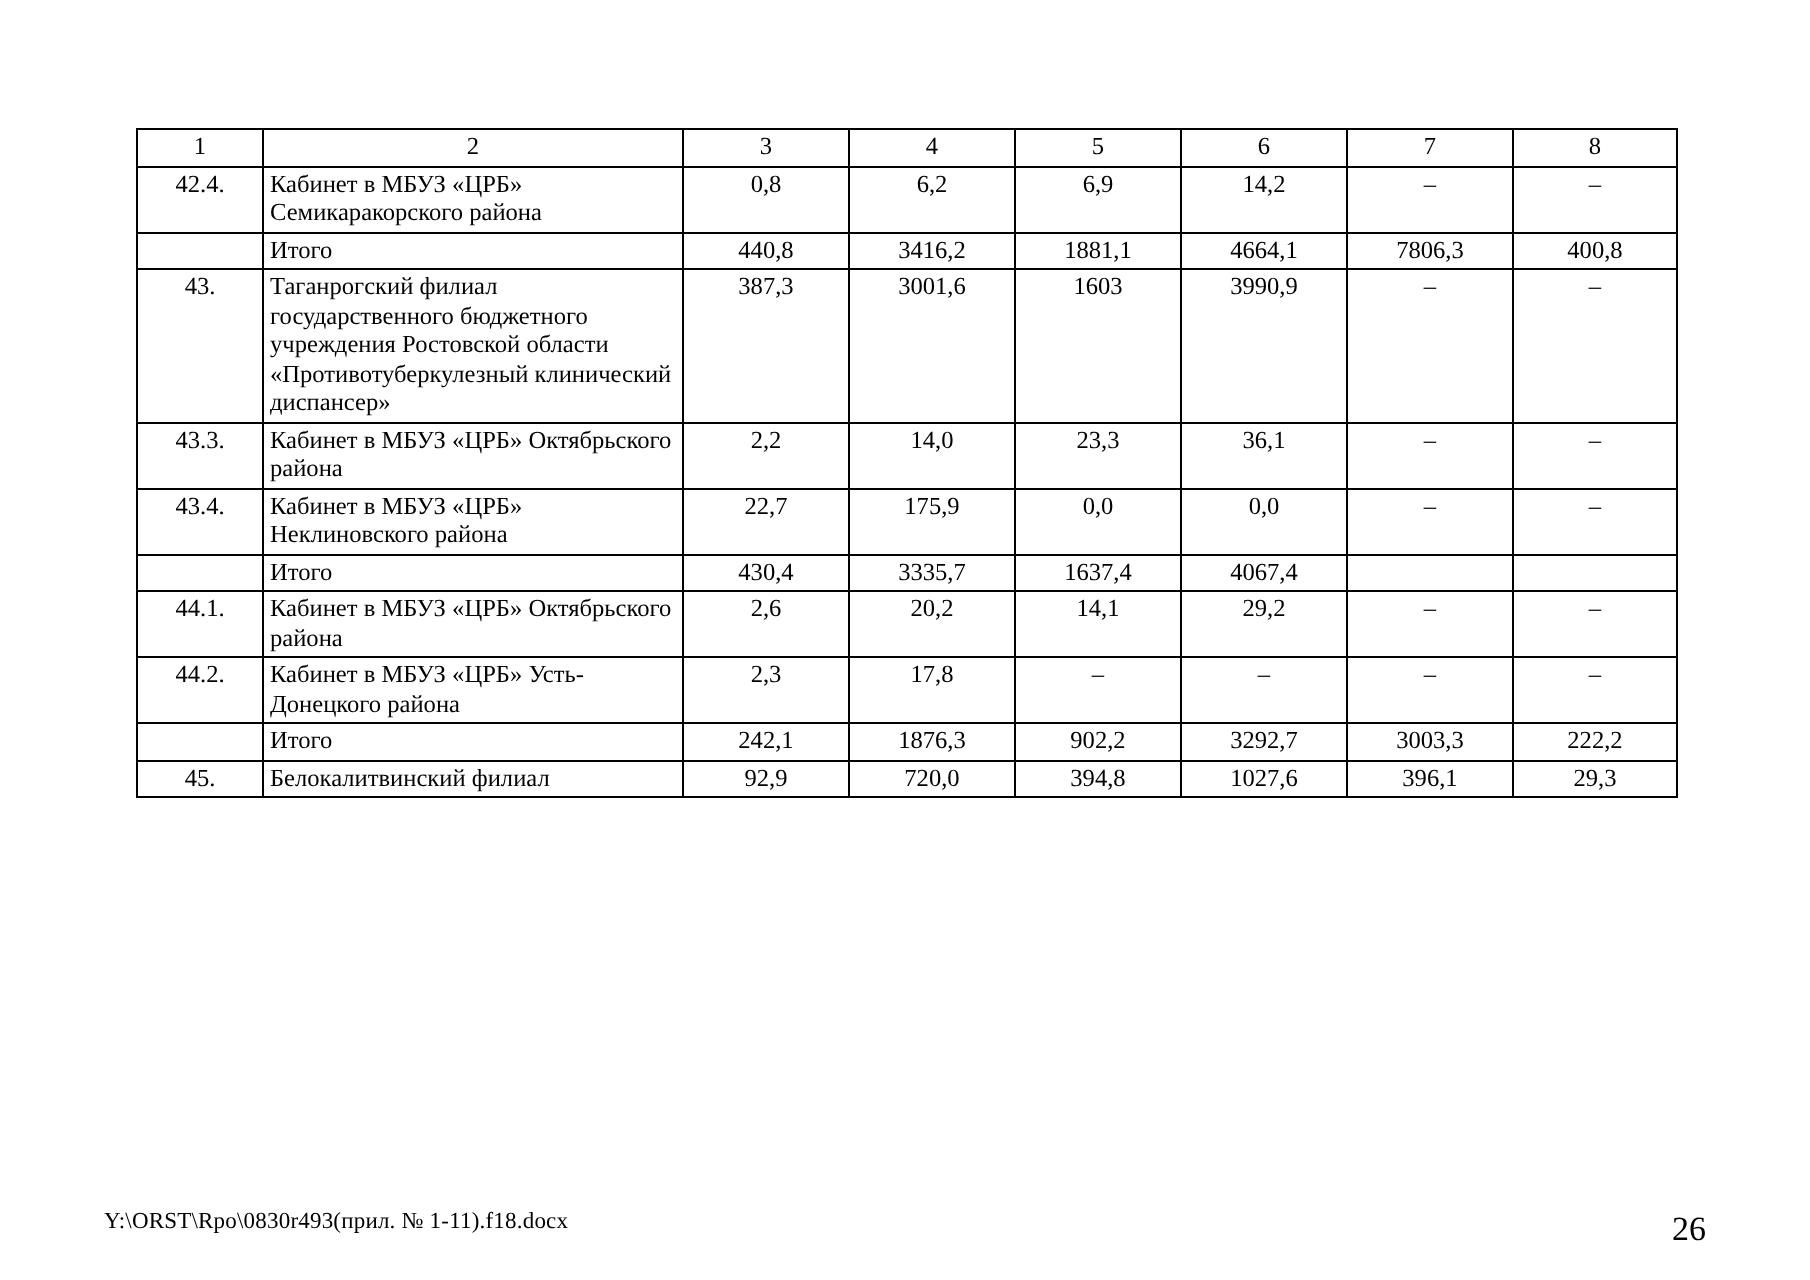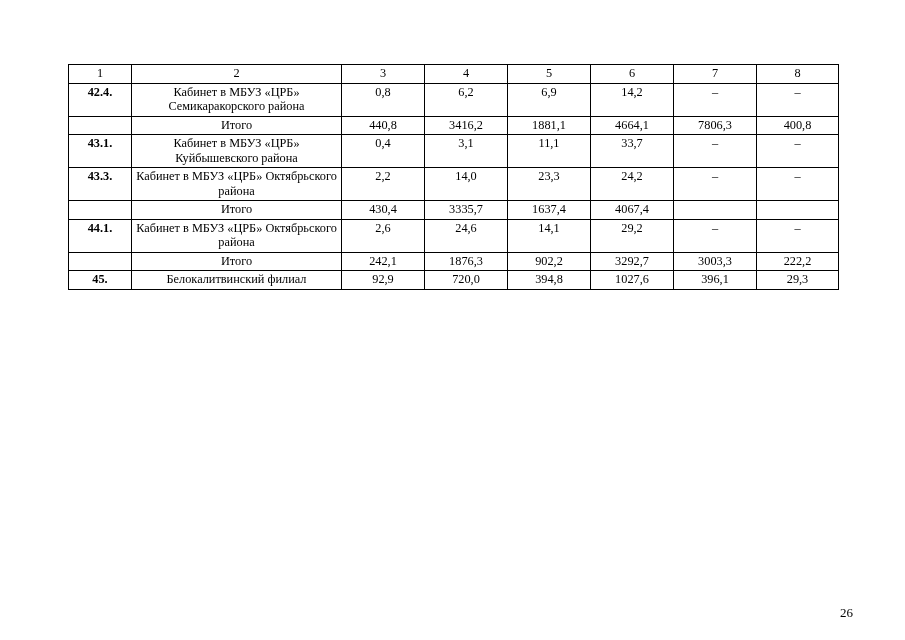--- a/index.html
+++ b/index.html
@@ -39,39 +39,39 @@
   col.c1 { width: 63px; }
   col.c2 { width: 210px; }
   col.c3 { width: 83px; }
   col.c4 { width: 83px; }
   col.c5 { width: 83px; }
   col.c6 { width: 83px; }
   col.c7 { width: 83px; }
   col.c8 { width: 82px; }
 
   .num-head { text-align: center; }
-  .cell-idx { text-align: center; font-weight: bold; }
-  .cell-name { text-align: center; }
+  .cell-idx { text-align: center; }
+  .cell-name { text-align: left; }
   .cell-val { text-align: center; }
 
   .footer {
     position: absolute;
     left: 52px;
     top: 605px;
     font-family: "Liberation Serif", serif;
     font-size: 11.5px;
     color: #000000;
     letter-spacing: 0.1px;
   }
   .pagenum {
     position: absolute;
     right: 52px;
     top: 605px;
     font-family: "Liberation Serif", serif;
-    font-size: 13px;
+    font-size: 17px;
     color: #000000;
   }
 </style>
 </head>
 <body>
 
 <div class="page">
 
   <table class="doc-table">
     <colgroup>
@@ -111,68 +111,88 @@
         <td class="cell-idx"></td>
         <td class="cell-name">Итого</td>
         <td class="cell-val">440,8</td>
         <td class="cell-val">3416,2</td>
         <td class="cell-val">1881,1</td>
         <td class="cell-val">4664,1</td>
         <td class="cell-val">7806,3</td>
         <td class="cell-val">400,8</td>
       </tr>
 
-
-      <tr>
-        <td class="cell-idx">43.1.</td>
-        <td class="cell-name">Кабинет в МБУЗ «ЦРБ» Куйбышевского района</td>
-        <td class="cell-val">0,4</td>
-        <td class="cell-val">3,1</td>
-        <td class="cell-val">11,1</td>
-        <td class="cell-val">33,7</td>
-        <td class="cell-val">–</td>
-        <td class="cell-val">–</td>
-      </tr>
+      <tr>
+        <td class="cell-idx">43.</td>
+        <td class="cell-name">Таганрогский филиал государственного бюджетного учреждения Ростовской области «Противотуберкулезный клинический диспансер»</td>
+        <td class="cell-val">387,3</td>
+        <td class="cell-val">3001,6</td>
+        <td class="cell-val">1603</td>
+        <td class="cell-val">3990,9</td>
+        <td class="cell-val">–</td>
+        <td class="cell-val">–</td>
+      </tr>
+
 
 
       <tr>
         <td class="cell-idx">43.3.</td>
         <td class="cell-name">Кабинет в МБУЗ «ЦРБ» Октябрьского района</td>
         <td class="cell-val">2,2</td>
         <td class="cell-val">14,0</td>
         <td class="cell-val">23,3</td>
-        <td class="cell-val">24,2</td>
-        <td class="cell-val">–</td>
-        <td class="cell-val">–</td>
-      </tr>
-
+        <td class="cell-val">36,1</td>
+        <td class="cell-val">–</td>
+        <td class="cell-val">–</td>
+      </tr>
+
+      <tr>
+        <td class="cell-idx">43.4.</td>
+        <td class="cell-name">Кабинет в МБУЗ «ЦРБ» Неклиновского района</td>
+        <td class="cell-val">22,7</td>
+        <td class="cell-val">175,9</td>
+        <td class="cell-val">0,0</td>
+        <td class="cell-val">0,0</td>
+        <td class="cell-val">–</td>
+        <td class="cell-val">–</td>
+      </tr>
 
       <tr>
         <td class="cell-idx"></td>
         <td class="cell-name">Итого</td>
         <td class="cell-val">430,4</td>
         <td class="cell-val">3335,7</td>
         <td class="cell-val">1637,4</td>
         <td class="cell-val">4067,4</td>
         <td class="cell-val"></td>
         <td class="cell-val"></td>
       </tr>
 
 
       <tr>
         <td class="cell-idx">44.1.</td>
         <td class="cell-name">Кабинет в МБУЗ «ЦРБ» Октябрьского района</td>
         <td class="cell-val">2,6</td>
-        <td class="cell-val">24,6</td>
+        <td class="cell-val">20,2</td>
         <td class="cell-val">14,1</td>
         <td class="cell-val">29,2</td>
         <td class="cell-val">–</td>
         <td class="cell-val">–</td>
       </tr>
 
+      <tr>
+        <td class="cell-idx">44.2.</td>
+        <td class="cell-name">Кабинет в МБУЗ «ЦРБ» Усть-Донецкого района</td>
+        <td class="cell-val">2,3</td>
+        <td class="cell-val">17,8</td>
+        <td class="cell-val">–</td>
+        <td class="cell-val">–</td>
+        <td class="cell-val">–</td>
+        <td class="cell-val">–</td>
+      </tr>
 
       <tr>
         <td class="cell-idx"></td>
         <td class="cell-name">Итого</td>
         <td class="cell-val">242,1</td>
         <td class="cell-val">1876,3</td>
         <td class="cell-val">902,2</td>
         <td class="cell-val">3292,7</td>
         <td class="cell-val">3003,3</td>
         <td class="cell-val">222,2</td>
@@ -184,15 +204,16 @@
         <td class="cell-val">92,9</td>
         <td class="cell-val">720,0</td>
         <td class="cell-val">394,8</td>
         <td class="cell-val">1027,6</td>
         <td class="cell-val">396,1</td>
         <td class="cell-val">29,3</td>
       </tr>
     </tbody>
   </table>
 
+  <div class="footer">Y:\ORST\Rpo\0830r493(прил. № 1-11).f18.docx</div>
   <div class="pagenum">26</div>
 
 </div>
 
 </body></html>

